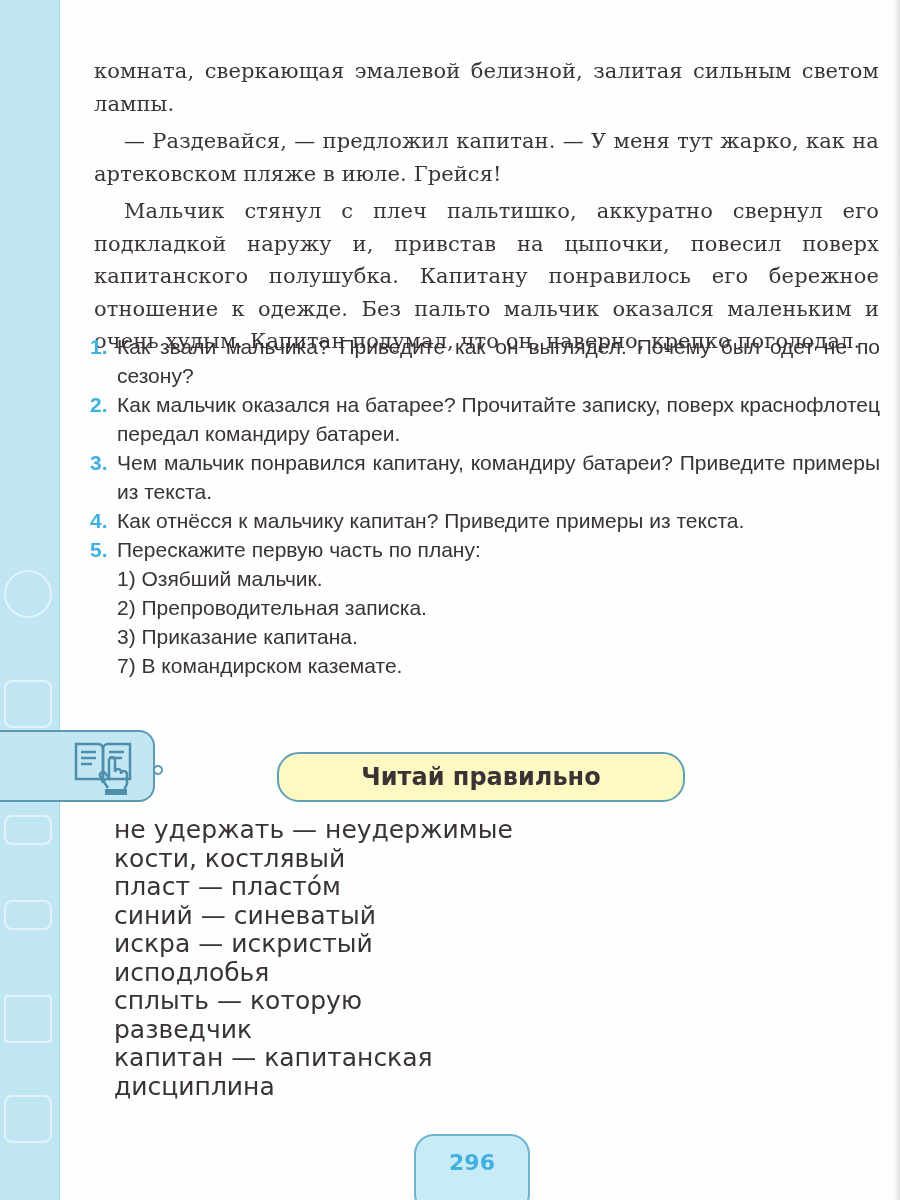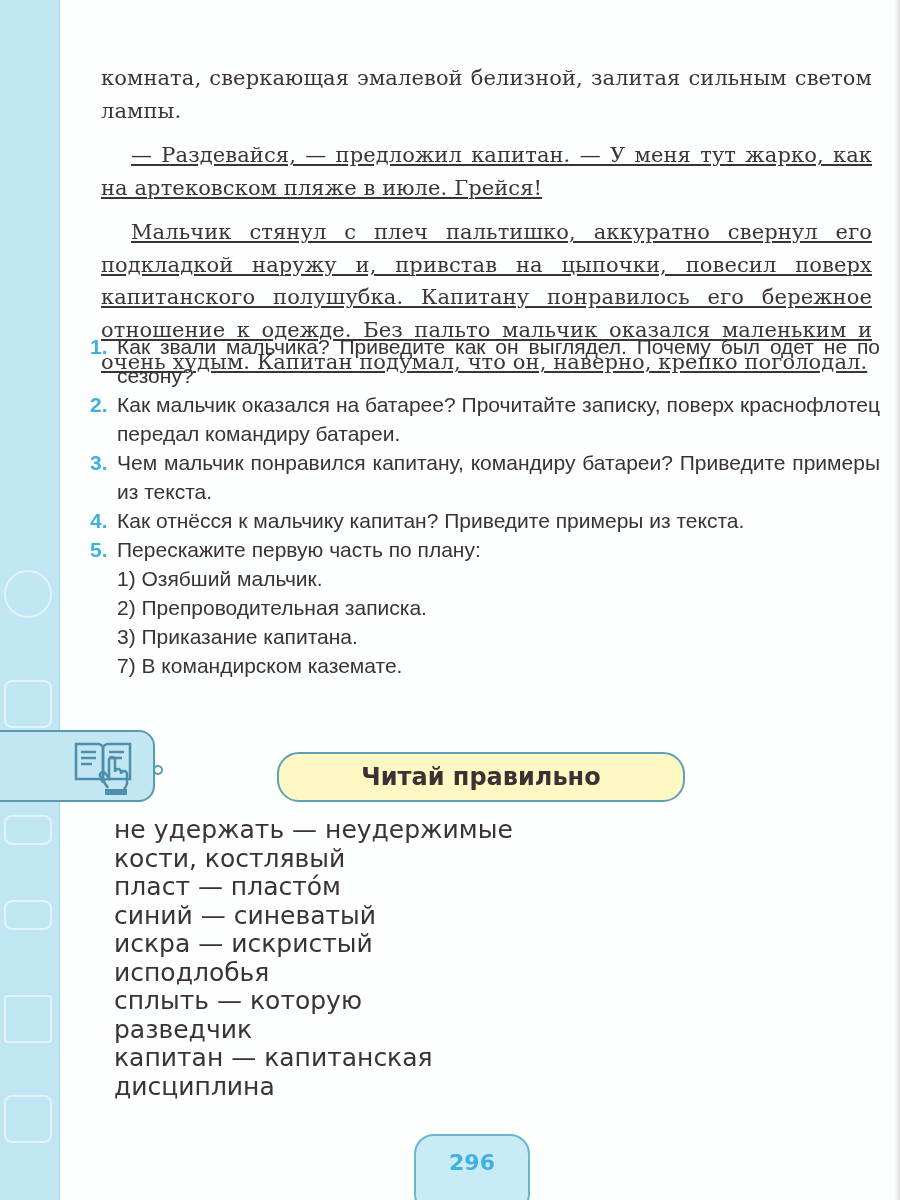--- a/index.html
+++ b/index.html
@@ -28,22 +28,22 @@
       background: #fdfefe;
     }
     .story {
       position: absolute; left: 89px; top: 50px; width: 795px;
       font-family: "DejaVu Serif", "Liberation Serif", serif;
       font-size: 21px; line-height: 32.5px;
       letter-spacing: 0.1px;
       color: #3b3335;
       text-align: justify;
     }
-    .story p { margin: 12px; }
-    .story p.indent { text-indent: 30px; text-decoration: underline; }
+    .story p { margin: 5px; }
+    .story p.indent { text-indent: 30px; }
     .questions {
       position: absolute; left: 90px; top: 332px; width: 790px;
       font-family: "Liberation Sans", "DejaVu Sans", sans-serif;
       font-size: 21px; line-height: 29px;
       color: #3a3234;
     }
     .q { position: relative; padding-left: 27px; margin-bottom: 0; }
     .q-num {
       position: absolute; left: 0; top: 0;
       color: #3fb0e0; font-weight: bold;

